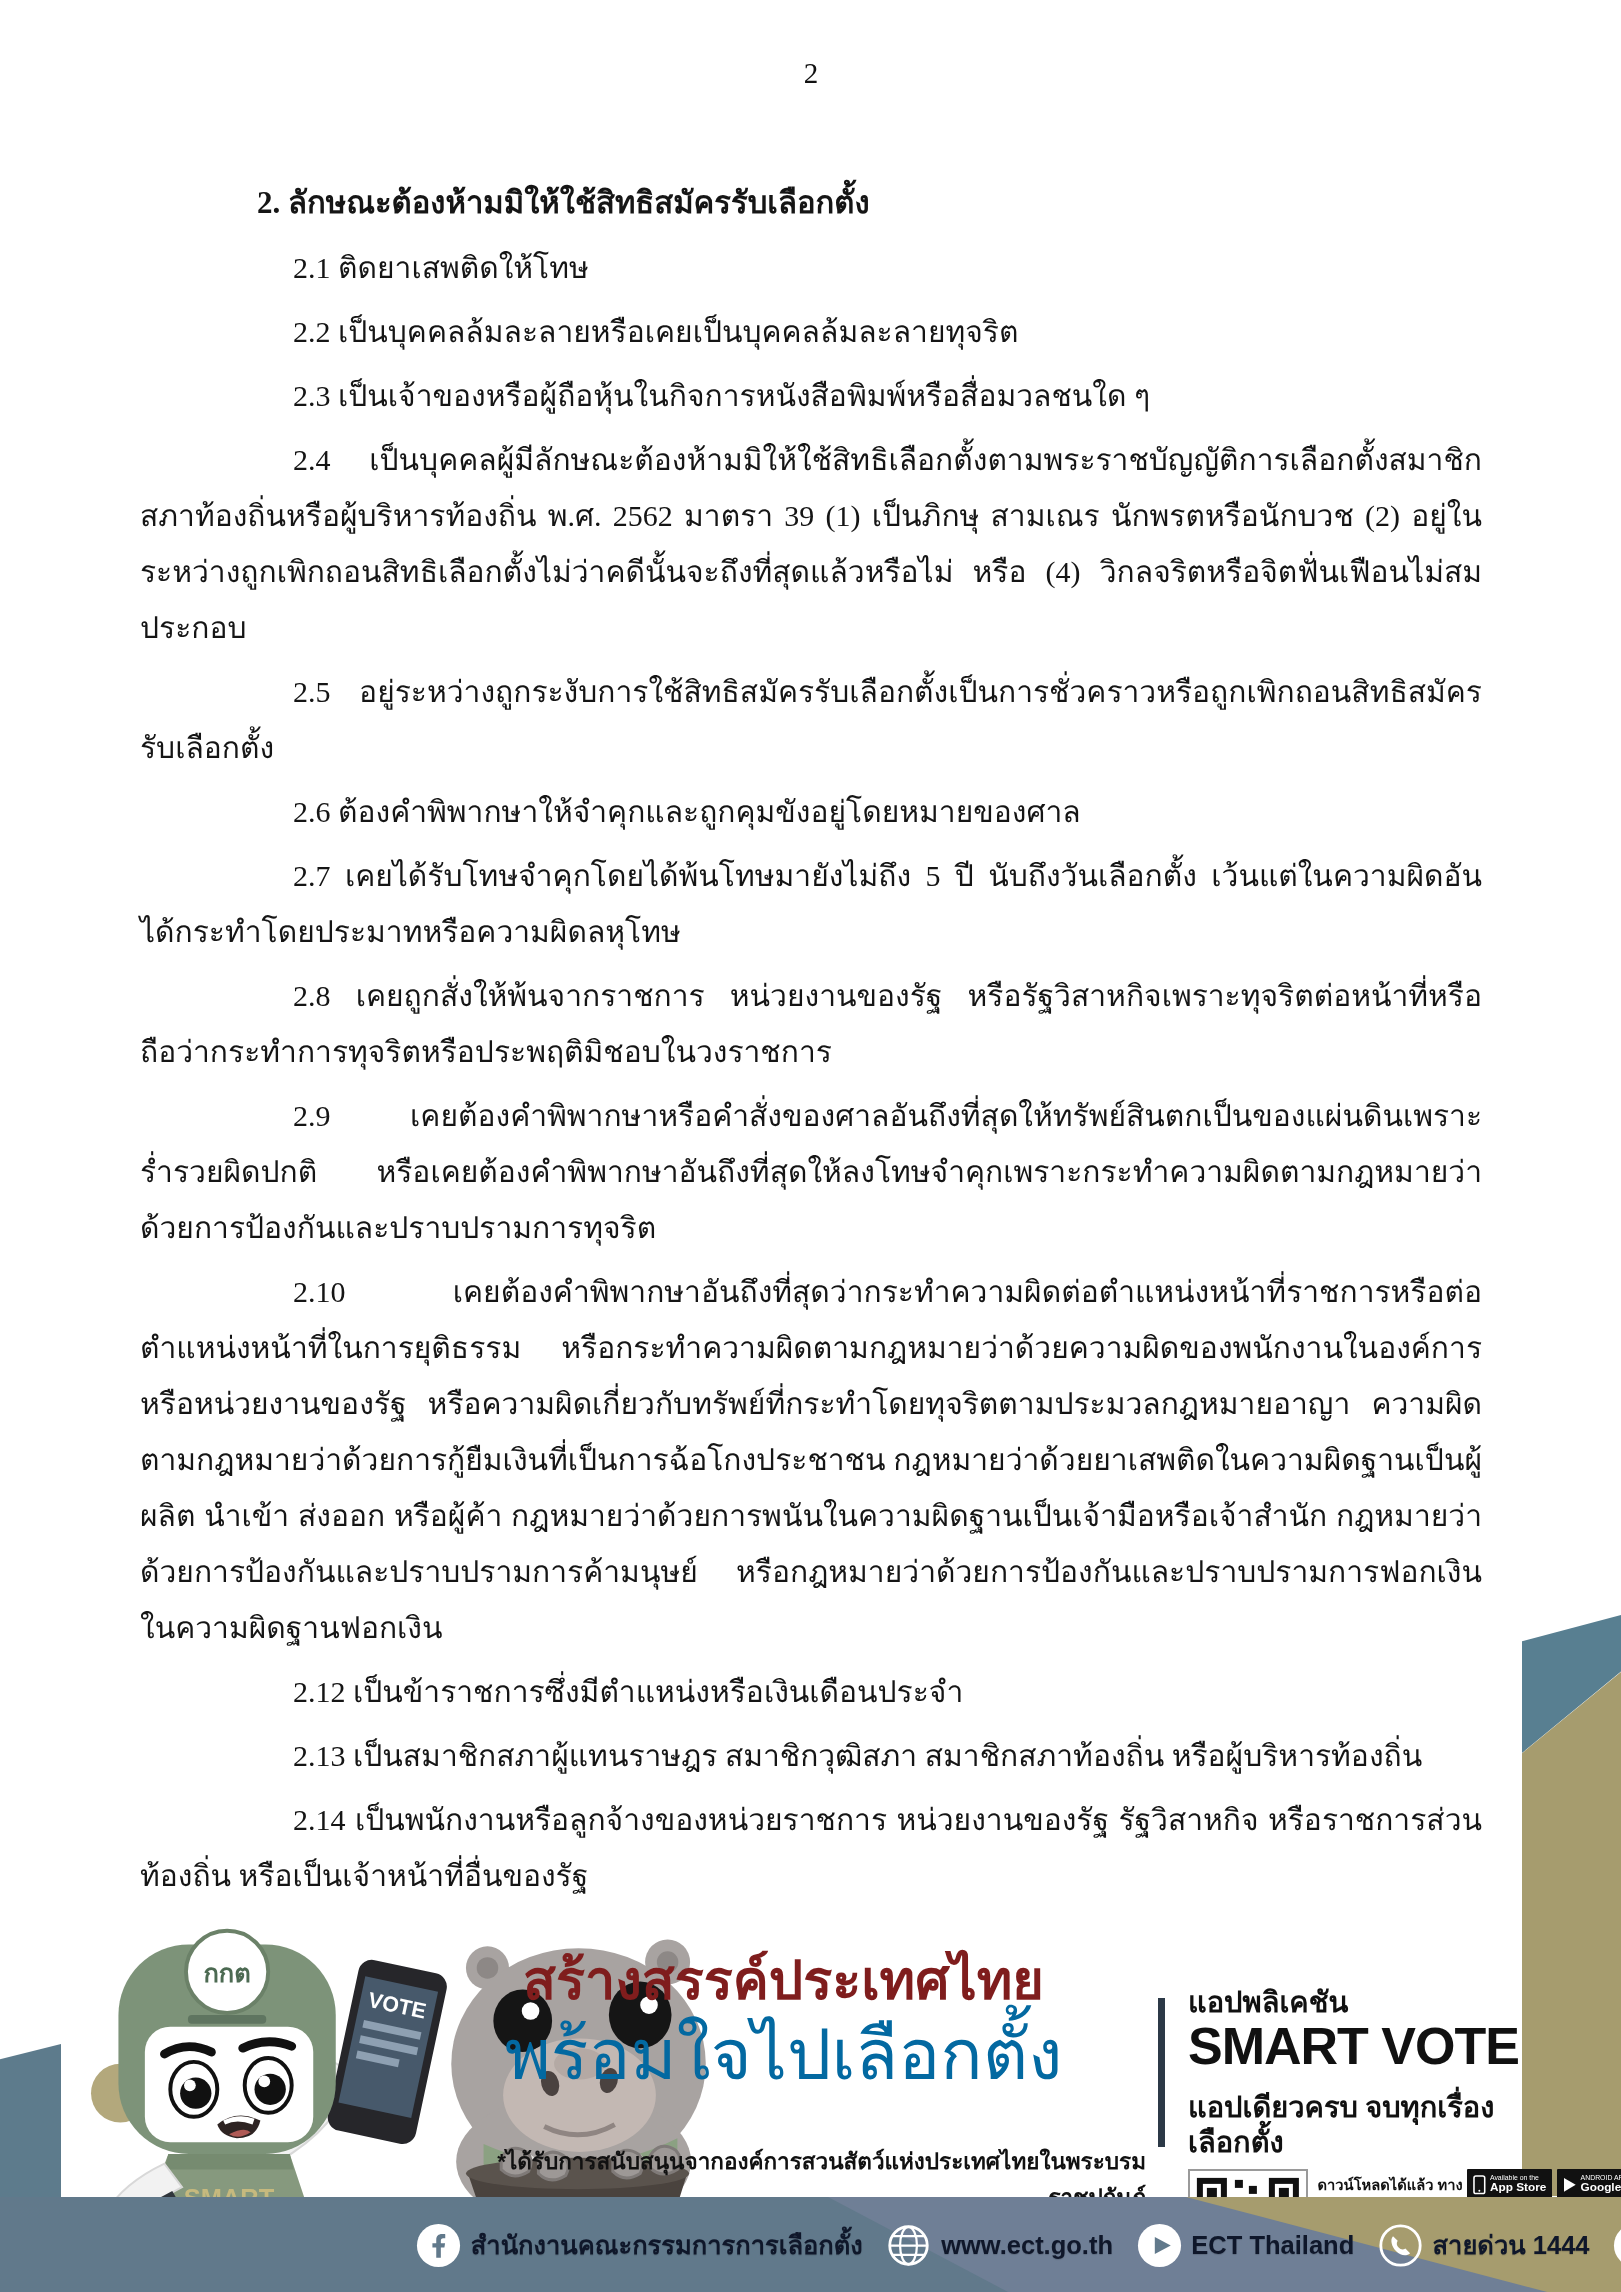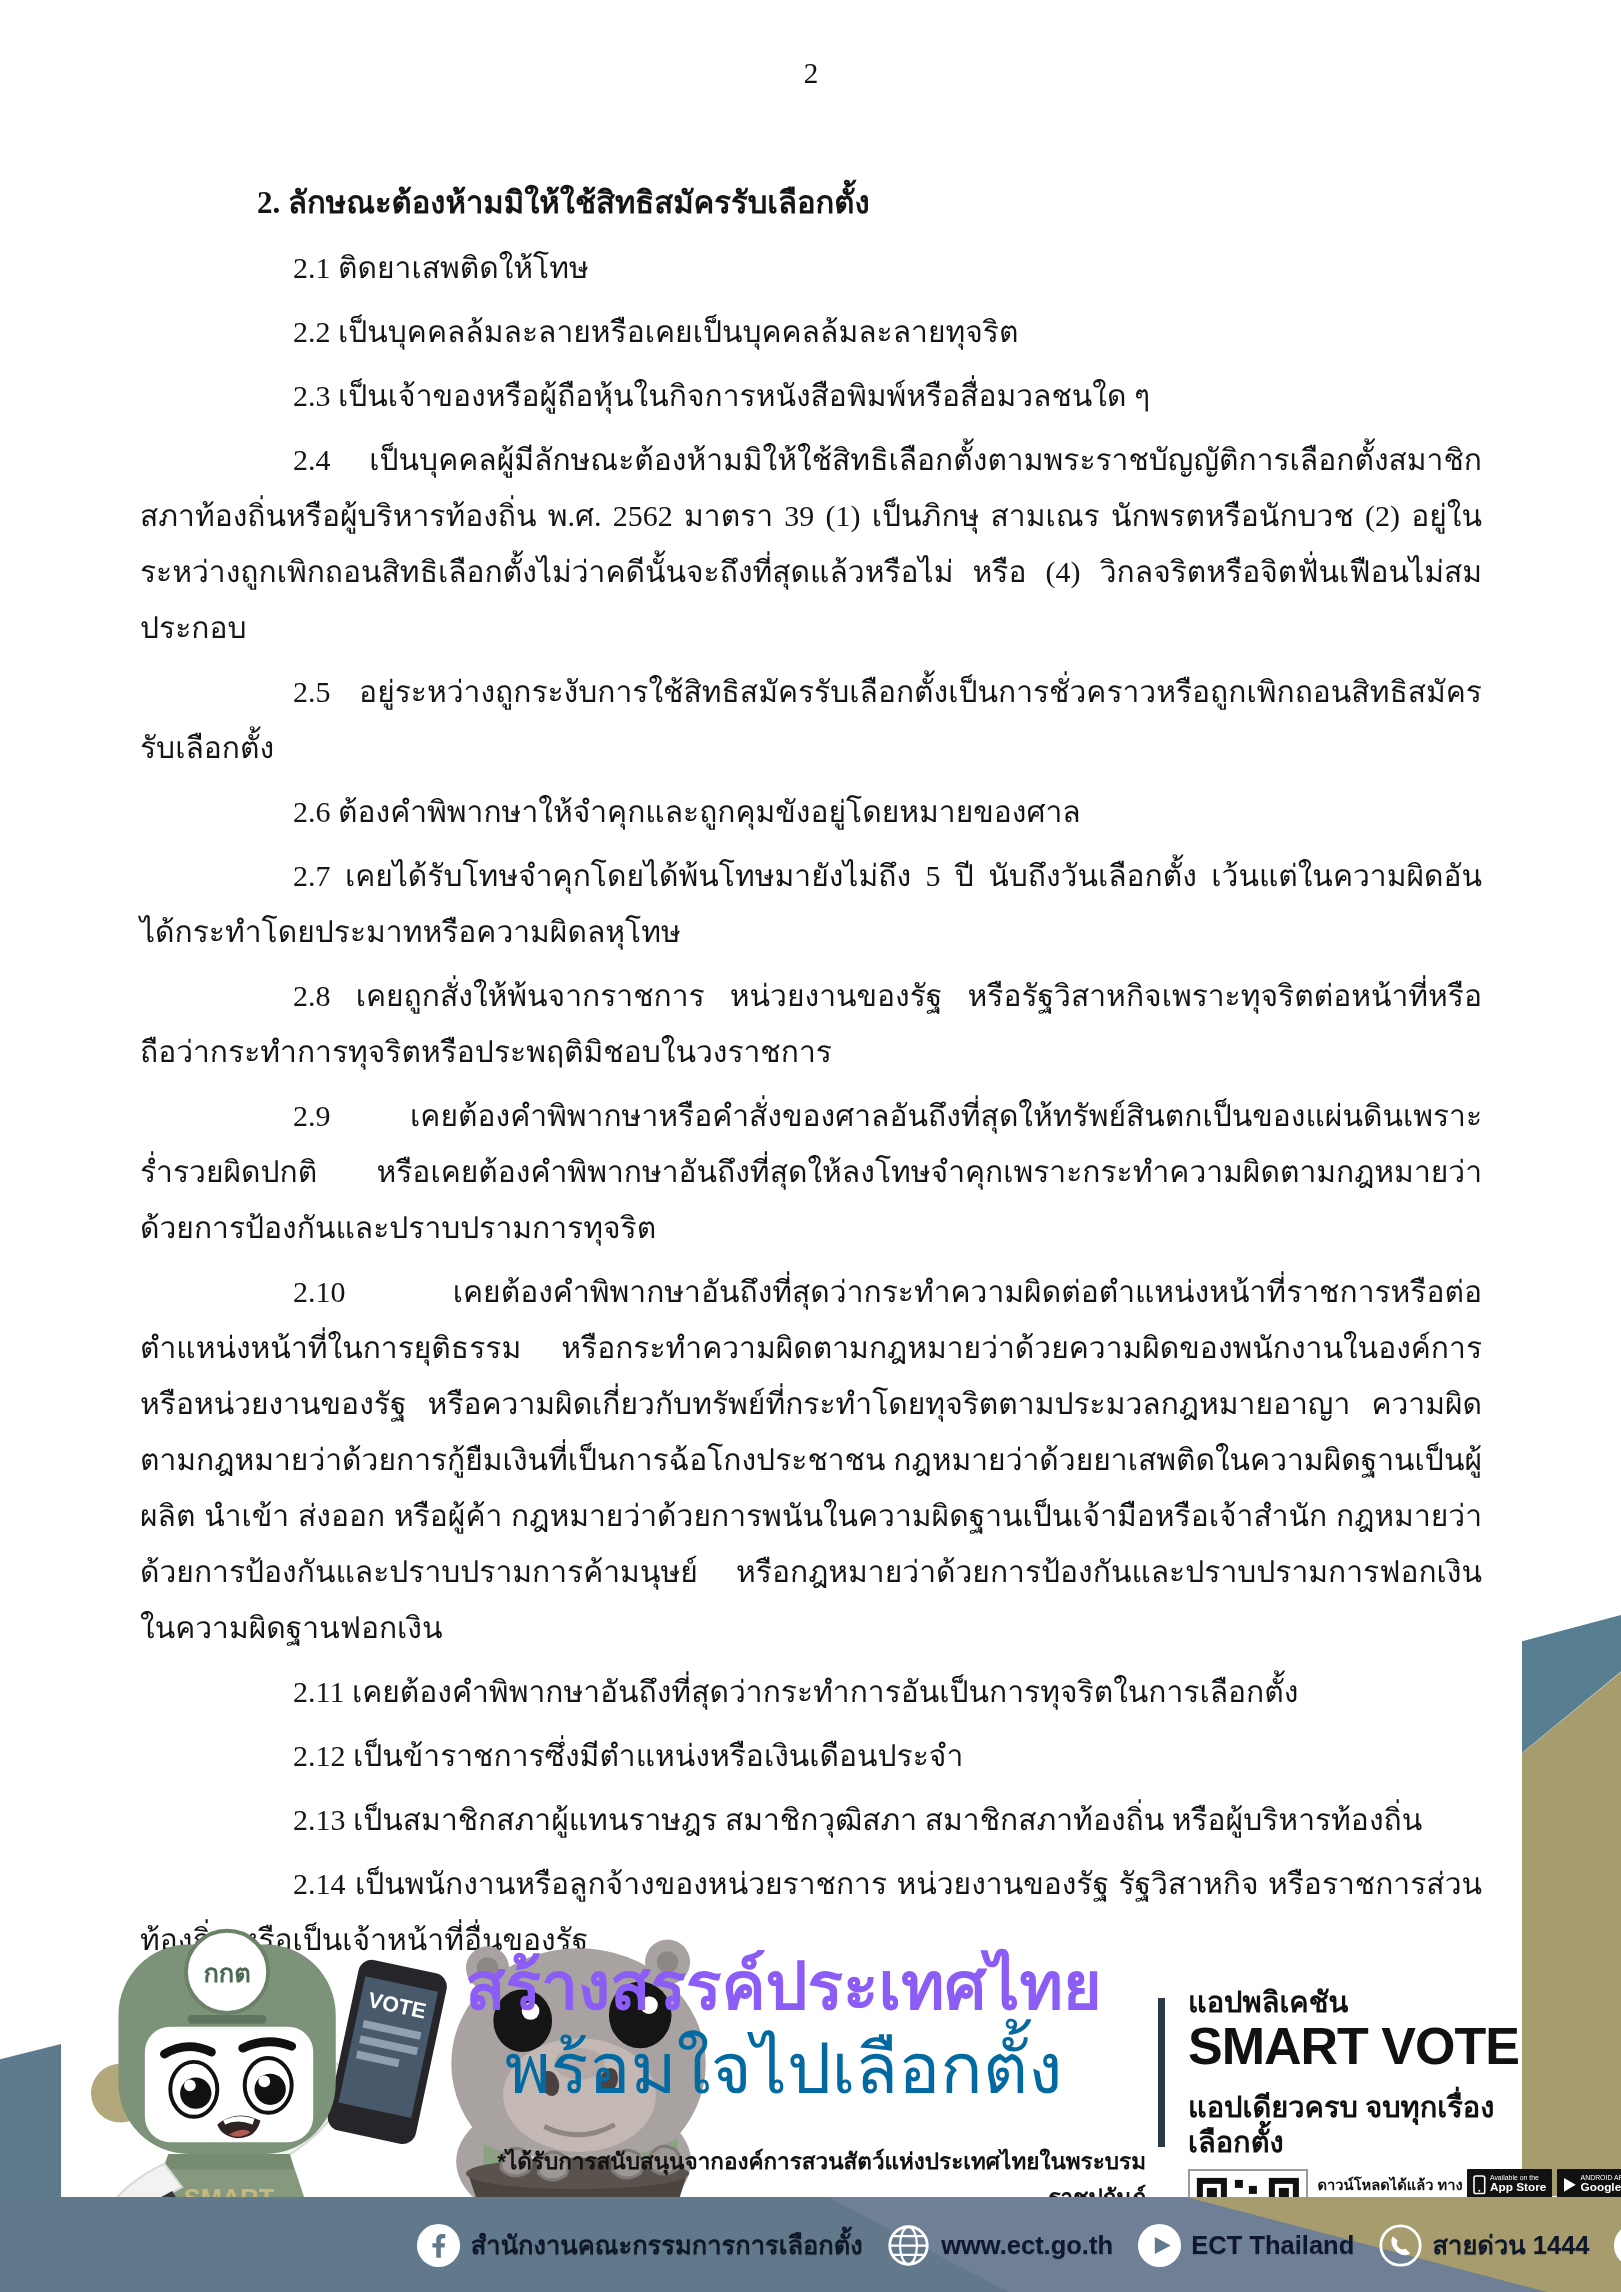--- a/index.html
+++ b/index.html
@@ -21,21 +21,21 @@
 
   
   .wedge{left:0;top:2044px;width:61px;height:153px;background:#5d7b8c;
          clip-path:polygon(0 10%,100% 0,100% 100%,0 100%);}
   .mascot-shadow{left:78px;top:2205px;width:627px;height:51px;border-radius:50%;
                  background:rgba(30,45,55,.18);}
   .mascots{left:24.5px;top:1917px;}
 
   .campaign{left:421px;top:1949px;width:725px;text-align:center;
             font-family:"Liberation Sans","DejaVu Sans",sans-serif;}
-  .campaign-line1{font-size:66px;font-weight:700;color:#8b5cf6;line-height:1.15;}
+  .campaign-line1{font-size:54px;font-weight:700;color:#7f1d1d;line-height:1.15;}
   .campaign-line2{font-size:70px;font-weight:400;color:#0369a1;line-height:1.1;margin-top:5.9px;}
   .footnote{left:421px;top:2143px;width:725px;text-align:right;font-size:22.5px;font-weight:bold;
             font-family:"Liberation Sans","DejaVu Sans",sans-serif;color:#111;}
 
   .divider{left:1158px;top:1998px;width:6.9px;height:149px;background:#2c3947;}
 
   .app-panel{left:1188px;top:1986px;width:331px;font-family:"Liberation Sans","DejaVu Sans",sans-serif;color:#111;}
   .app-label{font-size:29px;font-weight:bold;line-height:1.15;}
   .app-name{font-size:52px;font-weight:900;letter-spacing:-1px;line-height:1.05;}
   .app-tagline{font-size:29px;font-weight:bold;line-height:1.2;margin-top:16px;font-family:Liberation Serif, serif;}
@@ -82,21 +82,20 @@
     <p class="doc-item">2.1 ติดยาเสพติดให้โทษ</p>
     <p class="doc-item">2.2 เป็นบุคคลล้มละลายหรือเคยเป็นบุคคลล้มละลายทุจริต</p>
     <p class="doc-item">2.3 เป็นเจ้าของหรือผู้ถือหุ้นในกิจการหนังสือพิมพ์หรือสื่อมวลชนใด ๆ</p>
     <p class="doc-item">2.4 เป็นบุคคลผู้มีลักษณะต้องห้ามมิให้ใช้สิทธิเลือกตั้งตามพระราชบัญญัติการเลือกตั้งสมาชิกสภาท้องถิ่นหรือผู้บริหารท้องถิ่น พ.ศ. 2562 มาตรา 39 (1) เป็นภิกษุ สามเณร นักพรตหรือนักบวช (2) อยู่ในระหว่างถูกเพิกถอนสิทธิเลือกตั้งไม่ว่าคดีนั้นจะถึงที่สุดแล้วหรือไม่ หรือ (4) วิกลจริตหรือจิตฟั่นเฟือนไม่สมประกอบ</p>
     <p class="doc-item">2.5 อยู่ระหว่างถูกระงับการใช้สิทธิสมัครรับเลือกตั้งเป็นการชั่วคราวหรือถูกเพิกถอนสิทธิสมัครรับเลือกตั้ง</p>
     <p class="doc-item">2.6 ต้องคำพิพากษาให้จำคุกและถูกคุมขังอยู่โดยหมายของศาล</p>
     <p class="doc-item">2.7 เคยได้รับโทษจำคุกโดยได้พ้นโทษมายังไม่ถึง 5 ปี นับถึงวันเลือกตั้ง เว้นแต่ในความผิดอันได้กระทำโดยประมาทหรือความผิดลหุโทษ</p>
     <p class="doc-item">2.8 เคยถูกสั่งให้พ้นจากราชการ หน่วยงานของรัฐ หรือรัฐวิสาหกิจเพราะทุจริตต่อหน้าที่หรือถือว่ากระทำการทุจริตหรือประพฤติมิชอบในวงราชการ</p>
     <p class="doc-item">2.9 เคยต้องคำพิพากษาหรือคำสั่งของศาลอันถึงที่สุดให้ทรัพย์สินตกเป็นของแผ่นดินเพราะร่ำรวยผิดปกติ หรือเคยต้องคำพิพากษาอันถึงที่สุดให้ลงโทษจำคุกเพราะกระทำความผิดตามกฎหมายว่าด้วยการป้องกันและปราบปรามการทุจริต</p>
     <p class="doc-item">2.10 เคยต้องคำพิพากษาอันถึงที่สุดว่ากระทำความผิดต่อตำแหน่งหน้าที่ราชการหรือต่อตำแหน่งหน้าที่ในการยุติธรรม หรือกระทำความผิดตามกฎหมายว่าด้วยความผิดของพนักงานในองค์การหรือหน่วยงานของรัฐ หรือความผิดเกี่ยวกับทรัพย์ที่กระทำโดยทุจริตตามประมวลกฎหมายอาญา ความผิดตามกฎหมายว่าด้วยการกู้ยืมเงินที่เป็นการฉ้อโกงประชาชน กฎหมายว่าด้วยยาเสพติดในความผิดฐานเป็นผู้ผลิต นำเข้า ส่งออก หรือผู้ค้า กฎหมายว่าด้วยการพนันในความผิดฐานเป็นเจ้ามือหรือเจ้าสำนัก กฎหมายว่าด้วยการป้องกันและปราบปรามการค้ามนุษย์ หรือกฎหมายว่าด้วยการป้องกันและปราบปรามการฟอกเงินในความผิดฐานฟอกเงิน</p>
-    <p class="doc-item">2.11 เคยต้องคำพิพากษาอันถึงที่สุดว่ากระทำการอันเป็นการทุจริตในการเลือกตั้ง</p>
     <p class="doc-item">2.12 เป็นข้าราชการซึ่งมีตำแหน่งหรือเงินเดือนประจำ</p>
     <p class="doc-item">2.13 เป็นสมาชิกสภาผู้แทนราษฎร สมาชิกวุฒิสภา สมาชิกสภาท้องถิ่น หรือผู้บริหารท้องถิ่น</p>
     <p class="doc-item">2.14 เป็นพนักงานหรือลูกจ้างของหน่วยราชการ หน่วยงานของรัฐ รัฐวิสาหกิจ หรือราชการส่วนท้องถิ่น หรือเป็นเจ้าหน้าที่อื่นของรัฐ</p>
   </div>
 
   <div class="abs band-teal"></div>
   <div class="abs band-gold"></div>
 
   <div class="abs wedge"></div>
   <div class="abs mascot-shadow"></div>

